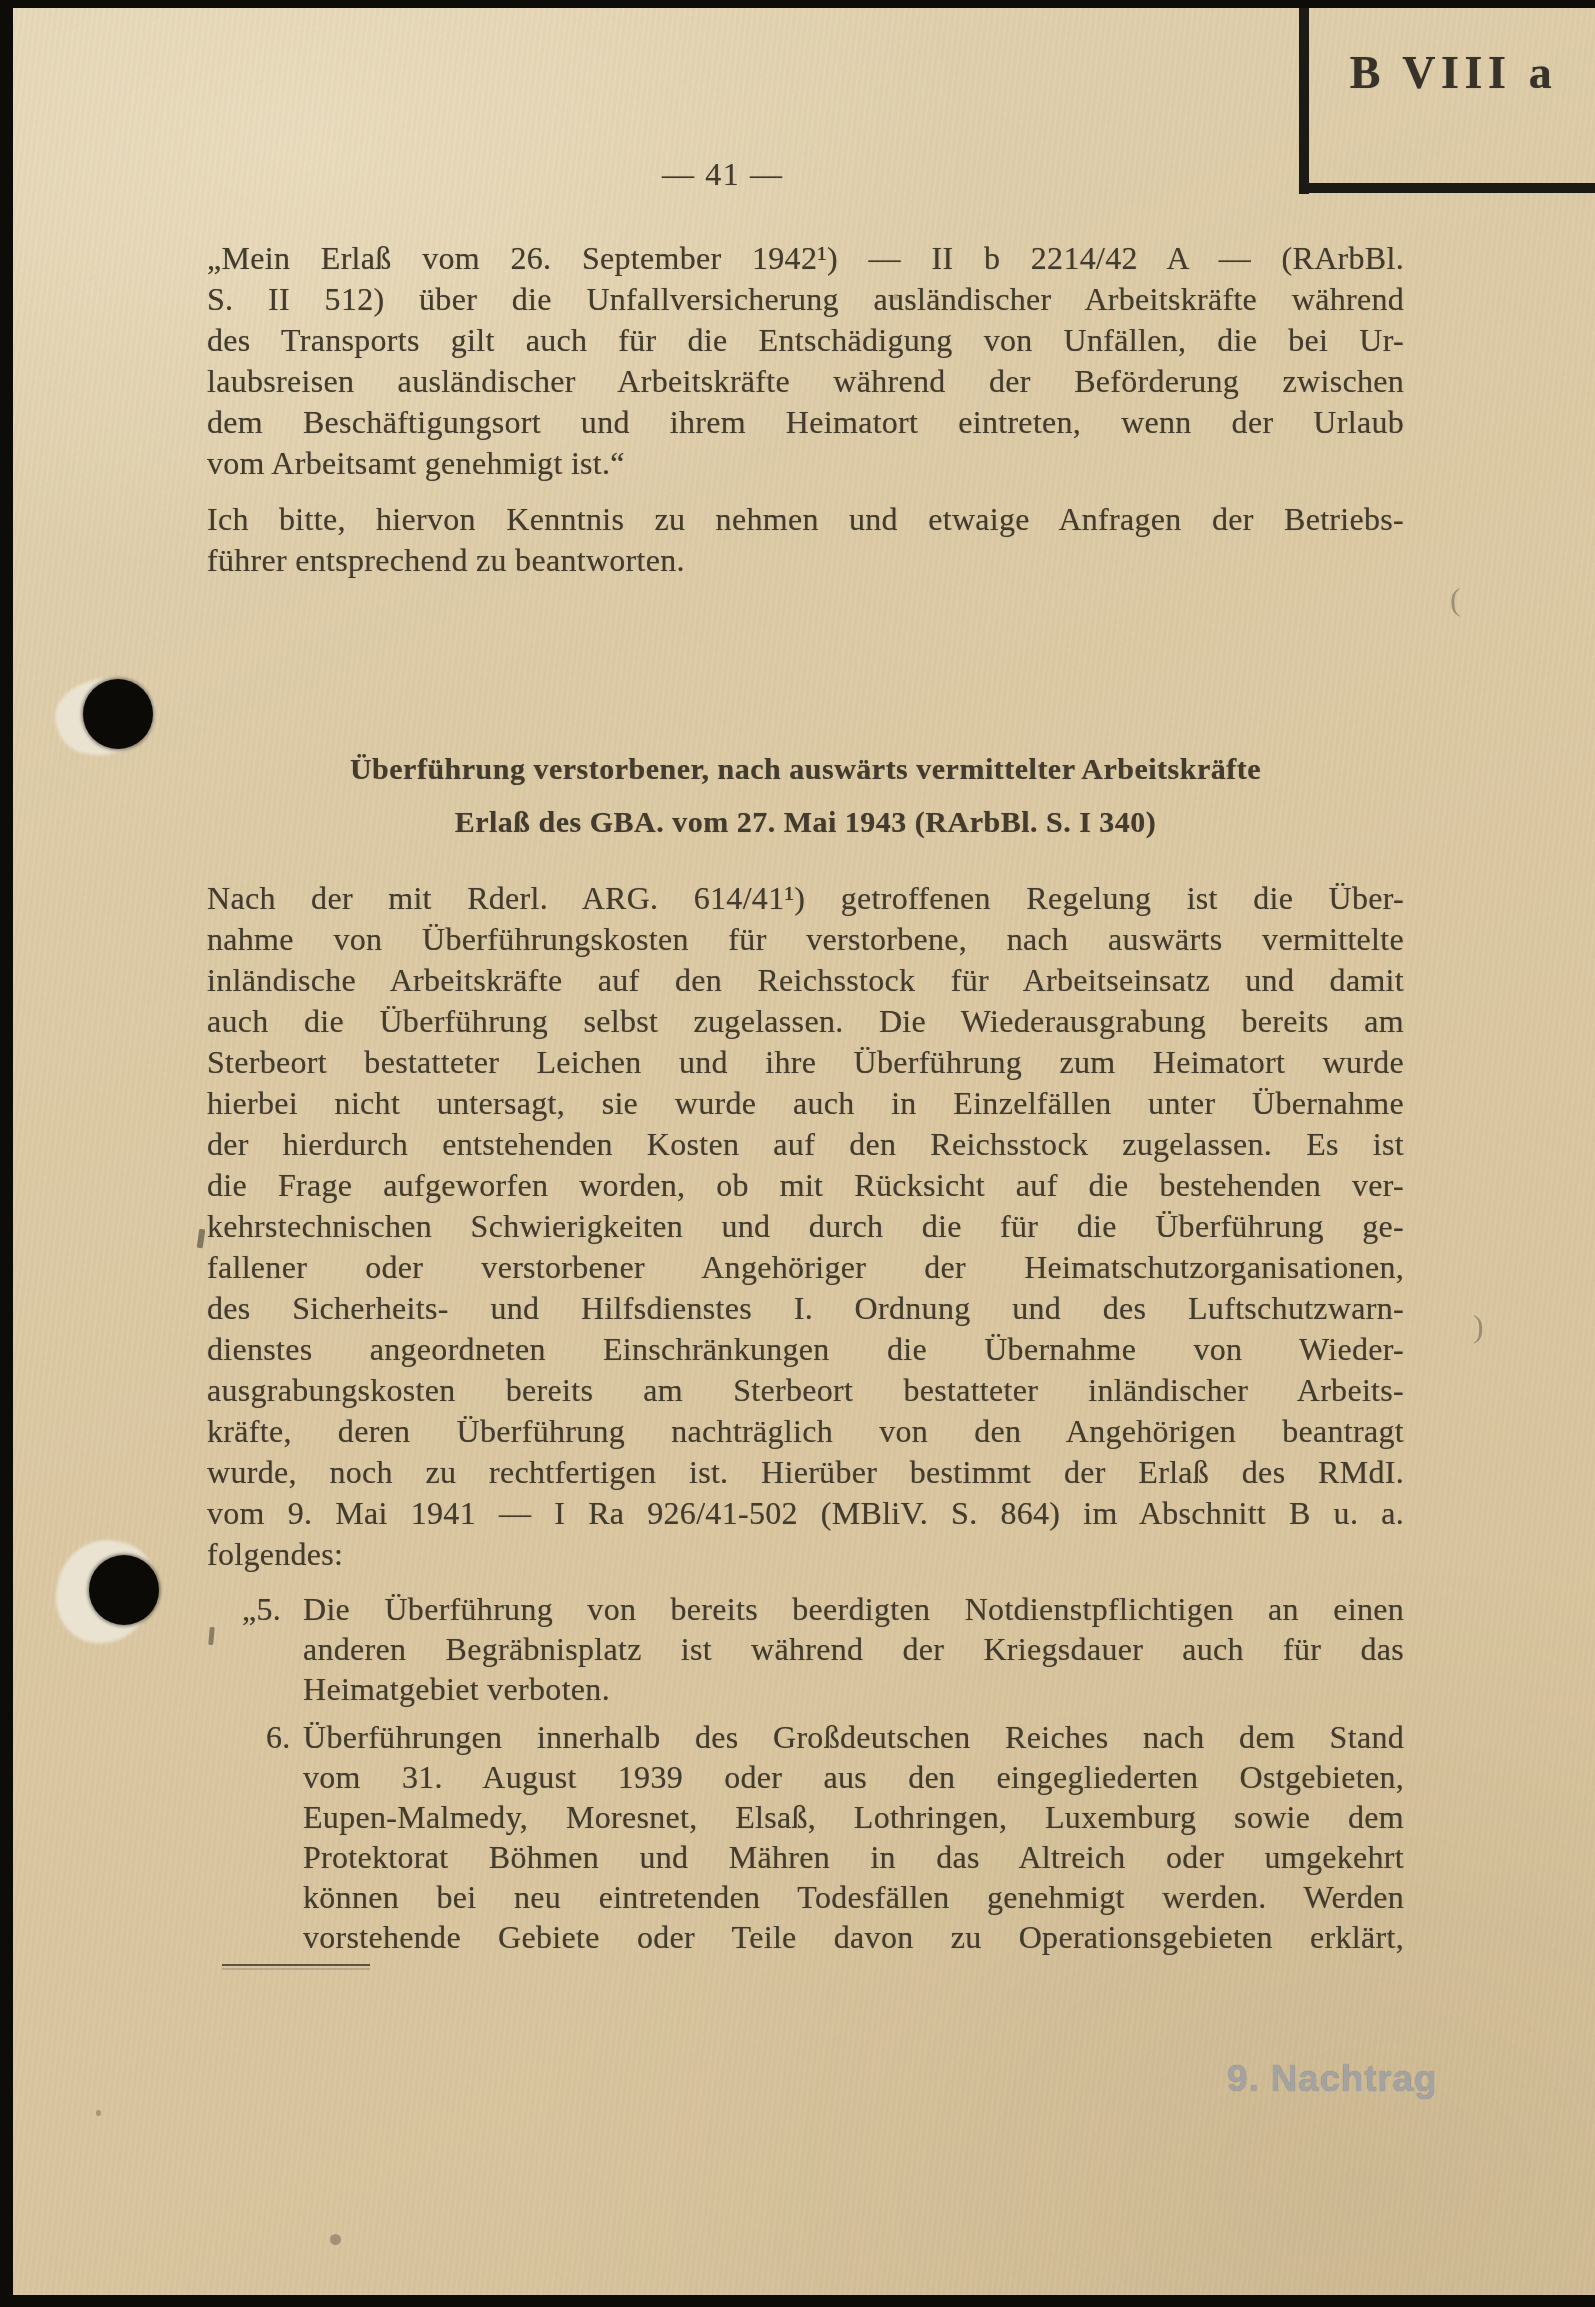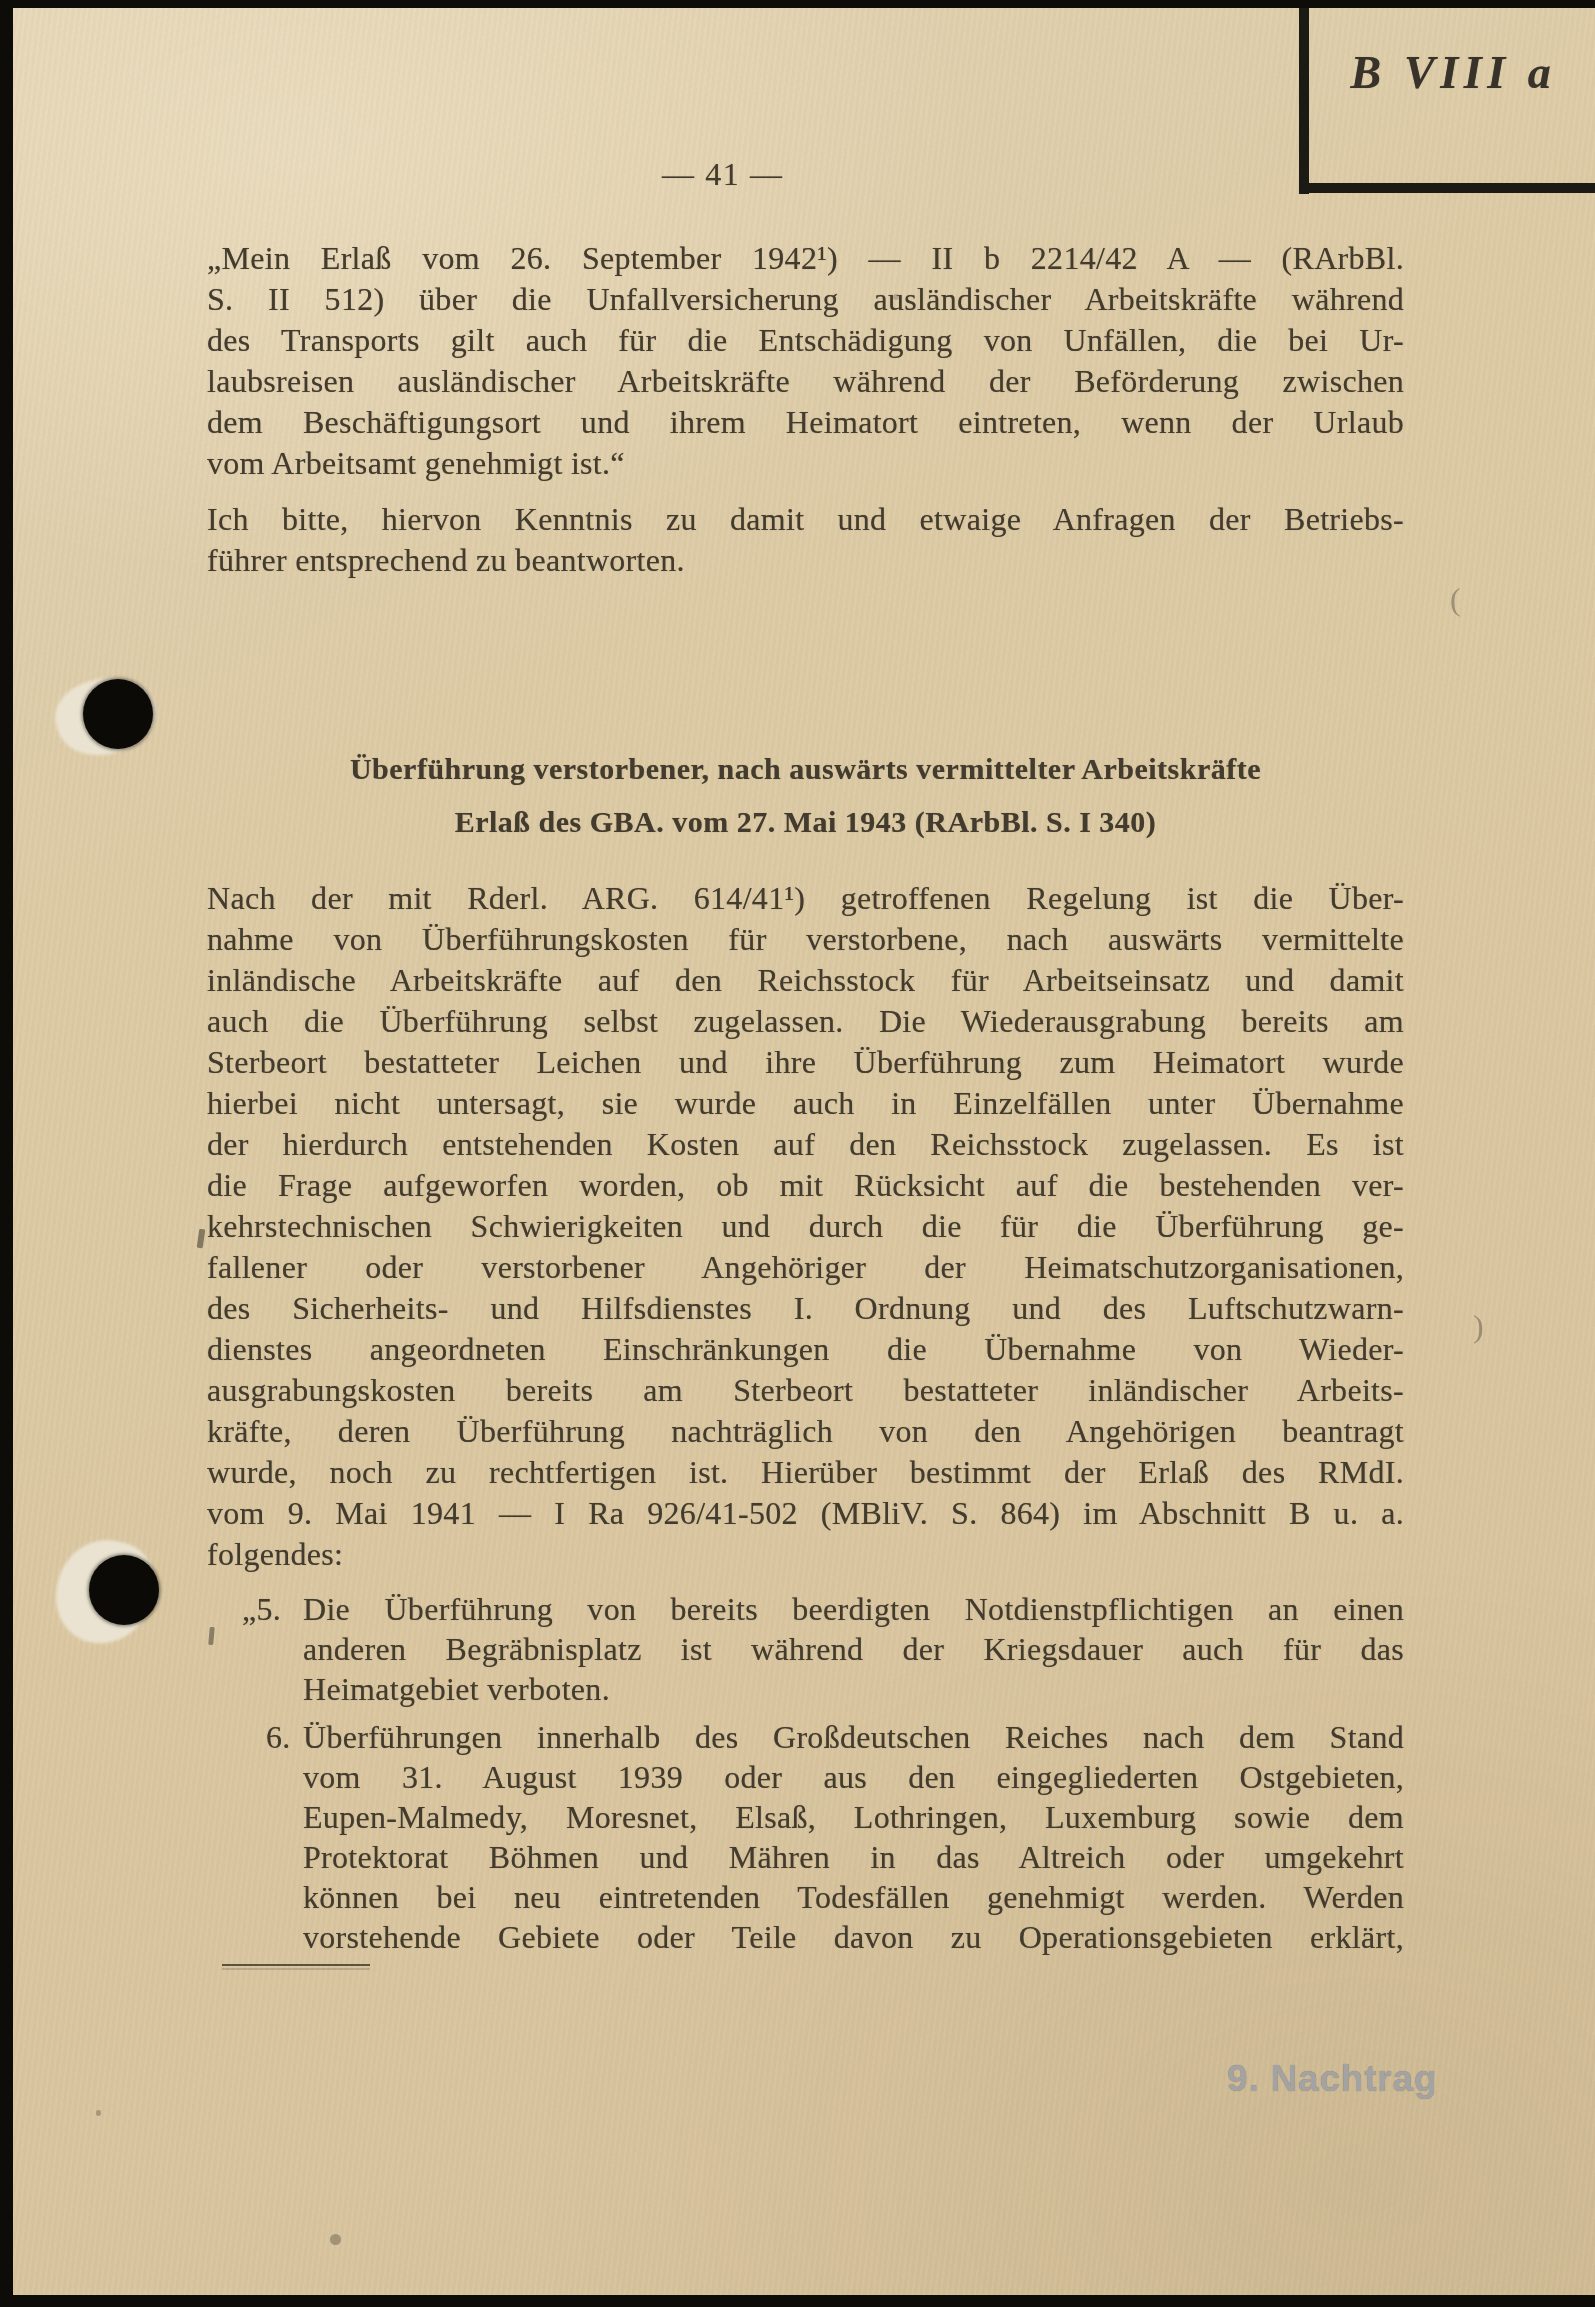--- a/index.html
+++ b/index.html
@@ -17,21 +17,21 @@
          pointer-events:none;}
   .ink{color:#433c2e;text-shadow:0 0 0.8px rgba(67,60,46,.55);}
   
   .tline{text-align:justify;text-align-last:justify;white-space:normal;}
   .tline.nj{text-align-last:left;}
   .block{position:absolute;left:207px;width:1197px;font-size:32px;line-height:41px;letter-spacing:0.3px;}
   
   .boxline{position:absolute;background:#1c1a14;}
   #tab-label{position:absolute;left:1318px;top:46px;width:271px;text-align:center;
              font-size:46px;font-weight:700;letter-spacing:5.6px;color:#37332a;
-             text-shadow:0 0 0.8px rgba(55,51,42,.6);font-style:italic;}
+             text-shadow:0 0 0.8px rgba(55,51,42,.6);}
   #page-number{position:absolute;left:662px;top:156px;width:239px;text-align:left;
              font-size:32px;letter-spacing:1.6px;}
   .heading{position:absolute;left:207px;width:1197px;text-align:center;font-weight:700;
            font-size:30px;line-height:41px;letter-spacing:0.5px;}
   
   .item{position:absolute;left:207px;width:1197px;font-size:32px;line-height:40px;letter-spacing:0.3px;}
   .item .marker{position:absolute;top:0;}
   .item .ilines{margin-left:96px;width:1101px;}
   
   #footnote-rule{position:absolute;left:222px;top:1964px;width:148px;height:2.4px;background:#5a5342;
@@ -64,21 +64,21 @@
   <div class="block ink" style="top:238px;">
       <div class="tline">„Mein Erlaß vom 26. September 1942¹) — II b 2214/42 A — (RArbBl.</div>
       <div class="tline">S. II 512) über die Unfallversicherung ausländischer Arbeitskräfte während</div>
       <div class="tline">des Transports gilt auch für die Entschädigung von Unfällen, die bei Ur-</div>
       <div class="tline">laubsreisen ausländischer Arbeitskräfte während der Beförderung zwischen</div>
       <div class="tline">dem Beschäftigungsort und ihrem Heimatort eintreten, wenn der Urlaub</div>
       <div class="tline nj">vom Arbeitsamt genehmigt ist.“</div>
     </div>
 
   <div class="block ink" style="top:499px;">
-      <div class="tline">Ich bitte, hiervon Kenntnis zu damit und etwaige Anfragen der Betriebs-</div>
+      <div class="tline">Ich bitte, hiervon Kenntnis zu nehmen und etwaige Anfragen der Betriebs-</div>
       <div class="tline nj">führer entsprechend zu beantworten.</div>
     </div>
 
 
   <div class="heading ink" style="top:748px;">Überführung verstorbener, nach auswärts vermittelter Arbeitskräfte</div>
   <div class="heading ink" style="top:801px;">Erlaß des GBA. vom 27. Mai 1943 (RArbBl. S. I 340)</div>
 
   <div class="block ink" style="top:878px;">
       <div class="tline">Nach der mit Rderl. ARG. 614/41¹) getroffenen Regelung ist die Über-</div>
       <div class="tline">nahme von Überführungskosten für verstorbene, nach auswärts vermittelte</div>

